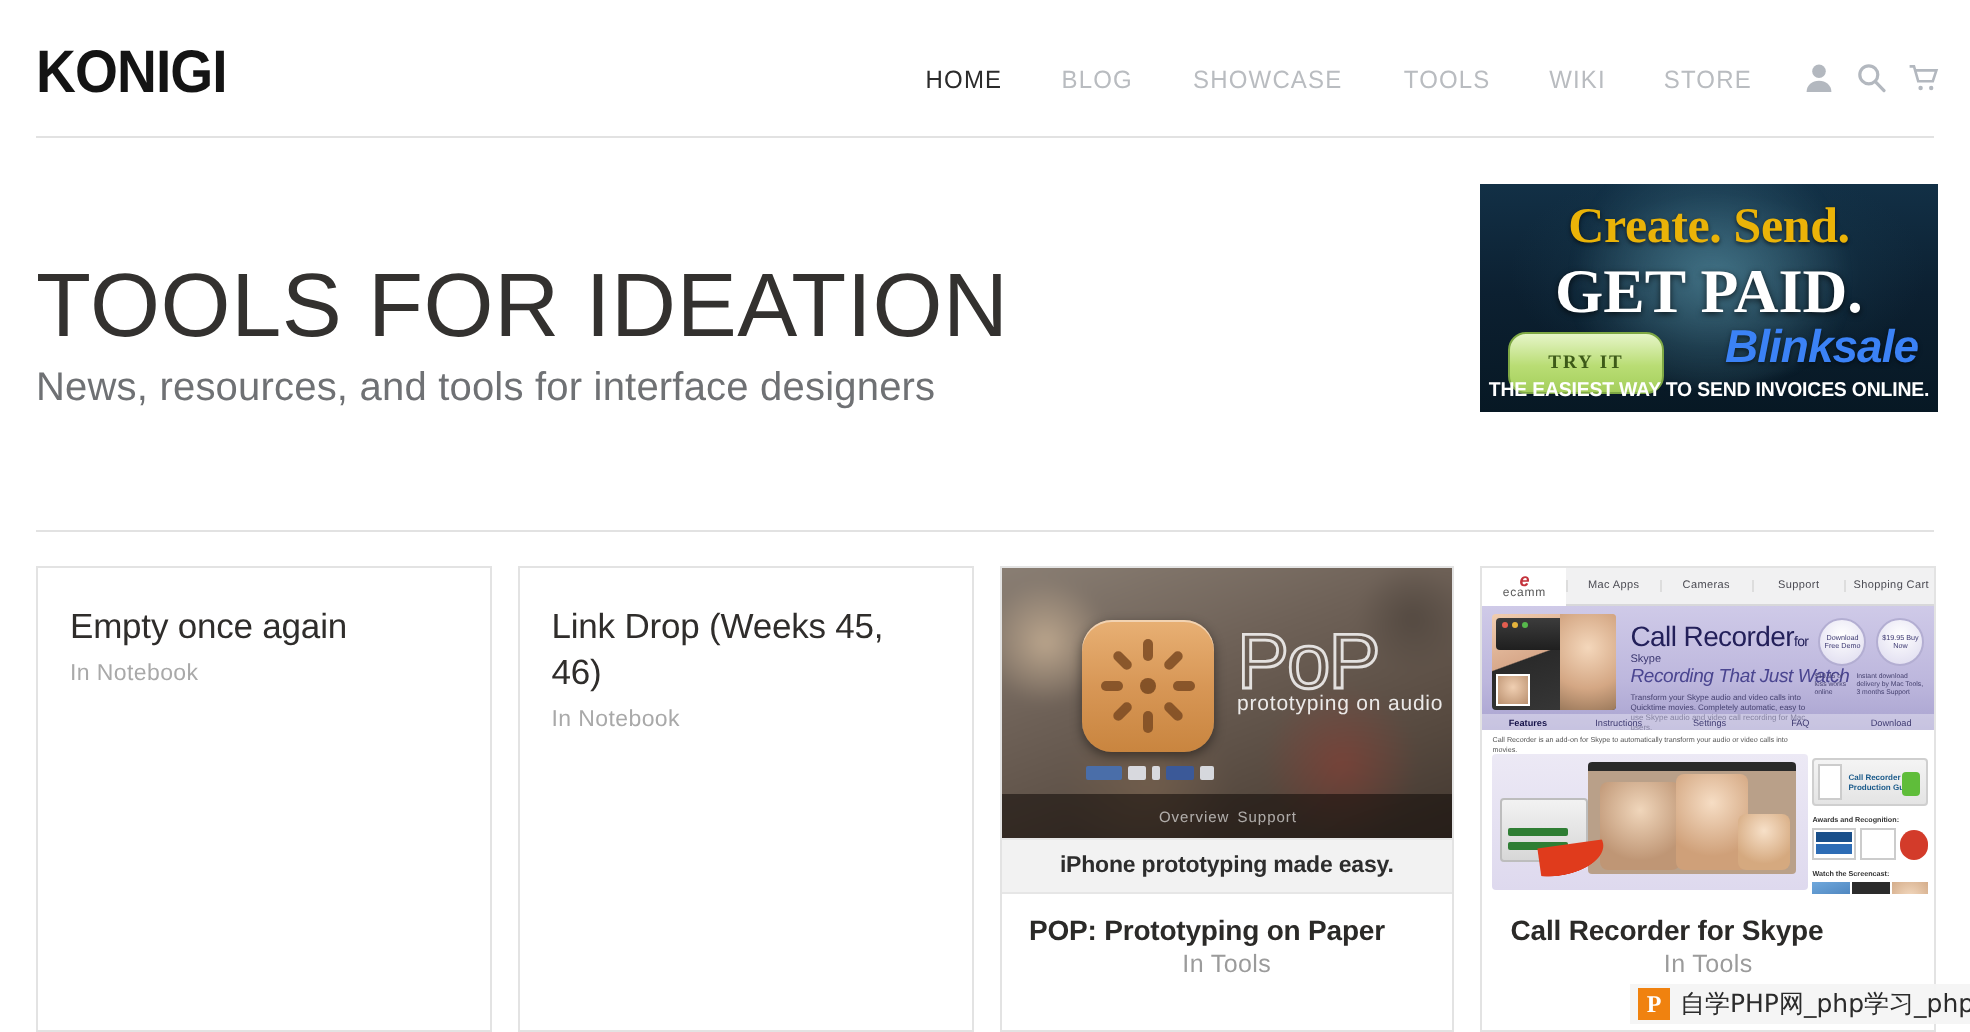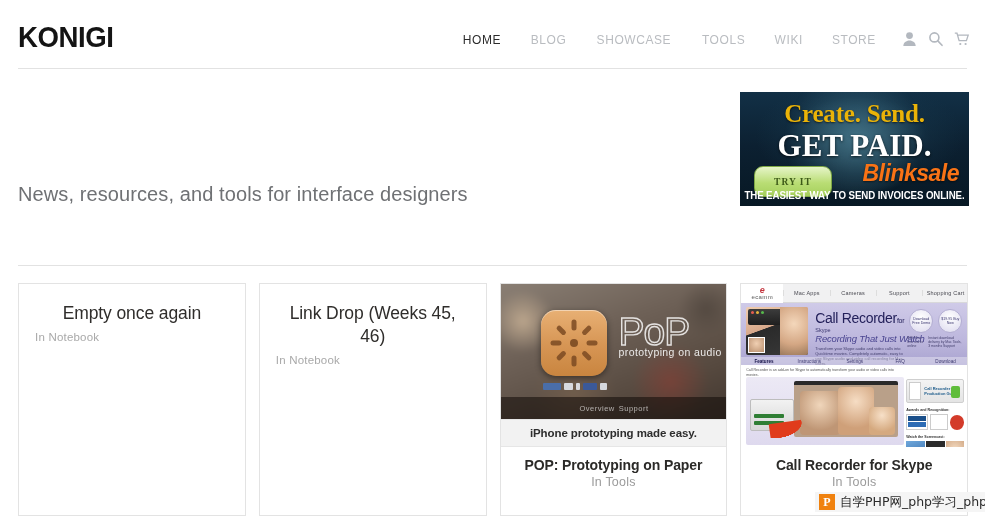--- a/index.html
+++ b/index.html
@@ -133,21 +133,21 @@
     font-size: 9.5px;
     color: #3d5a18;
     letter-spacing: 1px;
   }
   .ad-brand {
     position: absolute; right: 10px; top: 68px;
     font-family: "Liberation Sans", sans-serif;
     font-weight: 700;
     font-style: italic;
     font-size: 23px;
-    color: #f97316;
+    color: #3b82f6;
     letter-spacing: -0.5px;
     text-shadow: 0 1px 2px rgba(0,0,0,.5);
   }
   .ad-tag {
     position: absolute; left: 0; right: 0; bottom: 5px;
     text-align: center;
     font-size: 10px;
     font-weight: 700;
     color: #ffffff;
     letter-spacing: -0.1px;
@@ -169,21 +169,20 @@
     overflow: hidden;
     cursor: pointer;
   }
   .card-body { padding: 18px 16px 0 16px; }
   .card-title {
     font-size: 17.5px;
     font-weight: 400;
     color: #2f2d2b;
     line-height: 1.32;
     letter-spacing: -0.1px;
-    text-align: center;
   }
   .card-meta {
     margin-top: 6px;
     font-size: 11.5px;
     color: #a9a9a9;
     letter-spacing: 0.2px;
   }
   .card.has-media .card-body { padding: 10px 14px 0 14px; }
   .card.has-media .card-title {
     font-weight: 700;
@@ -455,20 +454,21 @@
           <path d="M0.8 2.2h2.2l2.1 7.4h7.3l1.8-5.4H4"></path>
           <circle cx="6.3" cy="13" r="1.1" fill="#b3b8bf" stroke="none"></circle>
           <circle cx="11.6" cy="13" r="1.1" fill="#b3b8bf" stroke="none"></circle>
         </svg>
       </span>
     </div>
   </div>
 
   <div class="hr hr-top"></div>
 
+  <h1 class="hero-title">TOOLS FOR IDEATION</h1>
   <p class="hero-sub">News, resources, and tools for interface designers</p>
 
   <div class="ad-banner">
     <div class="ad-bg"></div>
     <div class="ad-glow"></div>
     <div class="ad-line1">Create. Send.</div>
     <div class="ad-line2">GET PAID.</div>
     <div class="ad-cta">
       <span class="ad-cta-label">TRY IT</span>
     </div>

